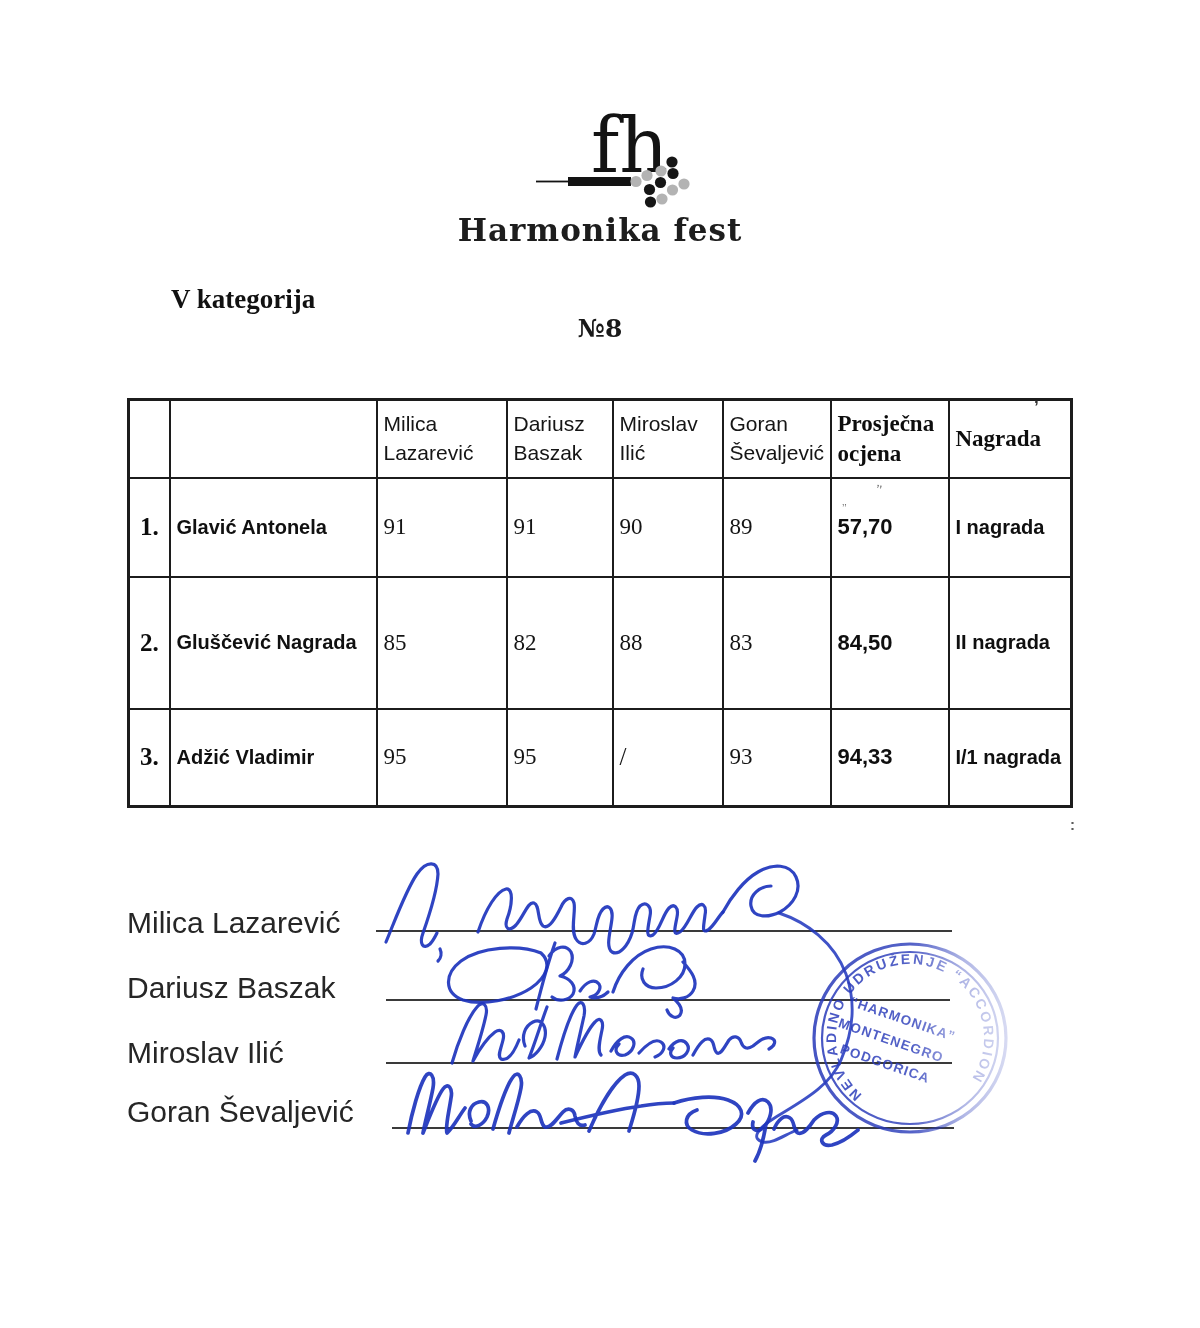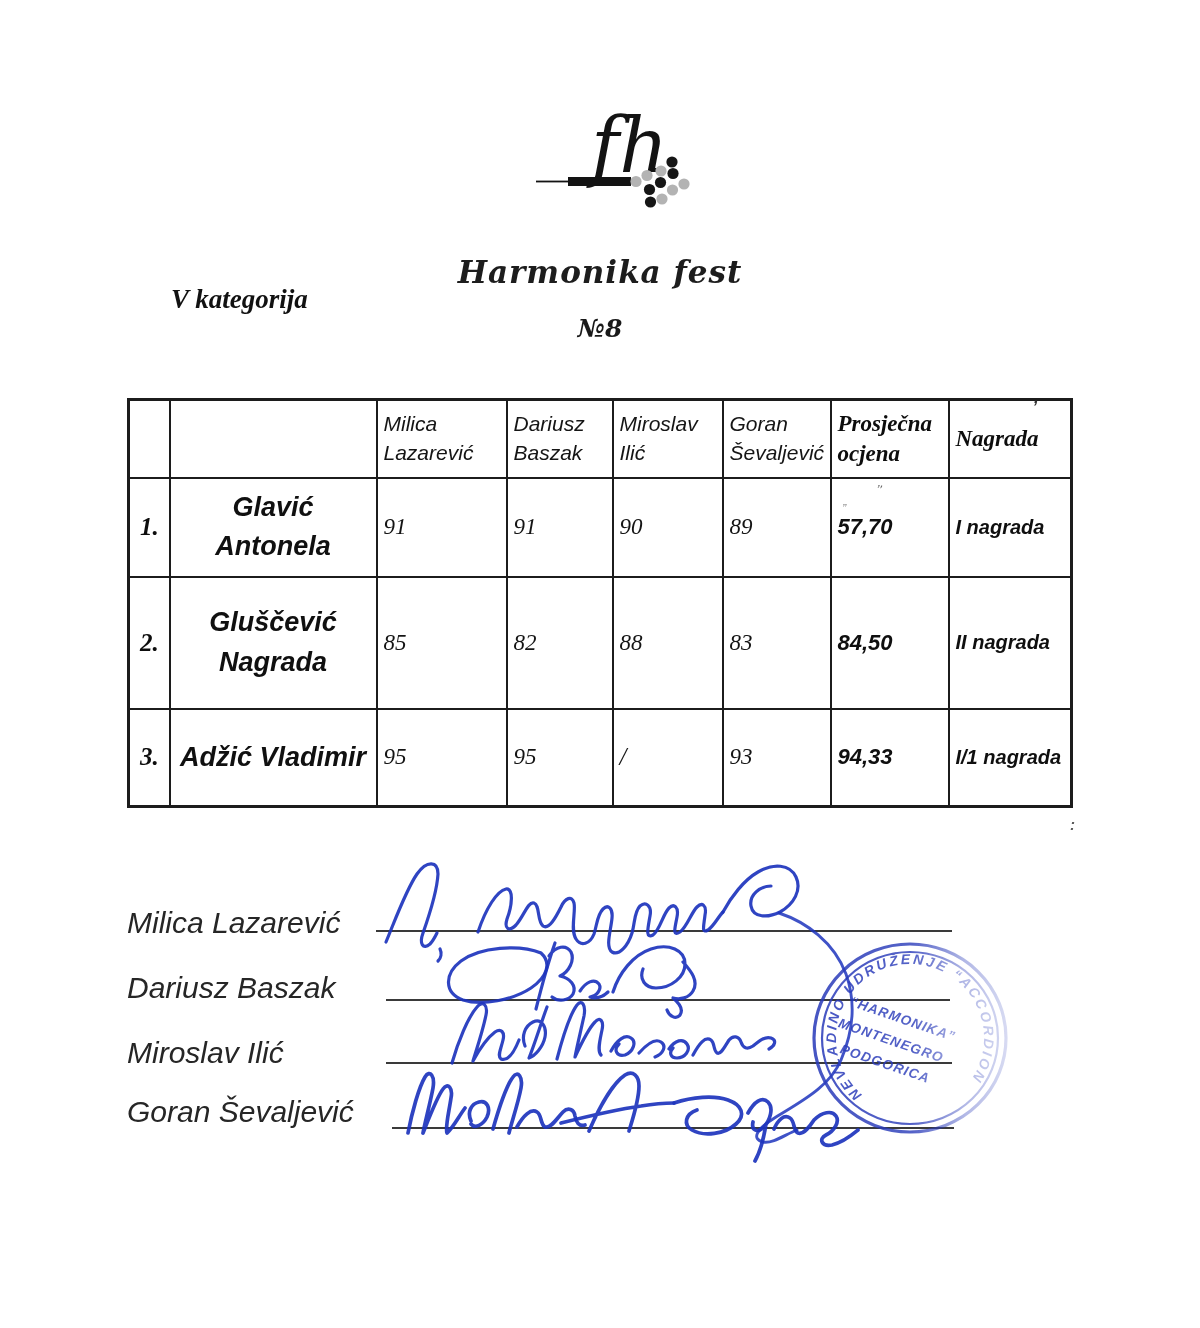--- a/index.html
+++ b/index.html
@@ -1,42 +1,42 @@
 <!DOCTYPE html>
 <html style="--ink: #1d34bd; --stamp: #2b3cba;"><head>
 <meta charset="utf-8">
 <style>
   html,body{margin:0;padding:0;background:#e8e8e8;}
   #page{
     position:relative;width:1200px;height:1328px;margin:0 auto;
     background:#ffffff;overflow:hidden;
-    font-family:"Liberation Sans",sans-serif;color:#1b1b1b;font-style:italic;
+    font-family:"Liberation Sans",sans-serif;color:#1b1b1b;
   }
   .abs{position:absolute;}
   
   #logo-svg{left:520px;top:105px;width:190px;height:115px;}
   .logo-fh{font-family:"DejaVu Serif",serif;font-size:76px;fill:#131313;}
   .center-text{left:0;width:1200px;text-align:center;}
-  #title{top:212px;font-family:"DejaVu Serif",serif;font-size:31px;font-weight:600;letter-spacing:1px;color:#1d1d1d;margin-top:42px;}
+  #title{top:212px;font-family:"DejaVu Serif",serif;font-size:31px;font-weight:600;letter-spacing:1px;color:#1d1d1d;}
   #subtitle1{top:246px;font-family:"DejaVu Serif",serif;font-size:20px;font-weight:500;color:#242424;}
   #subtitle2{top:267px;font-family:"DejaVu Serif",serif;font-size:20px;font-weight:500;color:#242424;}
   #city{top:288px;font-family:"DejaVu Serif",serif;font-size:25px;font-weight:600;letter-spacing:4px;color:#b6b6b6;}
   #edition{top:314px;font-family:"DejaVu Serif",serif;font-size:25px;font-weight:600;color:#191919;}
   #category{left:127px;top:284px;font-family:"Liberation Serif",serif;font-size:27px;font-weight:bold;color:#111;margin-left:44px;}
   
   #results-table{
     position:absolute;left:127px;top:398px;width:943px;height:407px;
     border-collapse:collapse;table-layout:fixed;
   }
   #results-table td{border:2px solid #1c1c1c;vertical-align:middle;padding:0 6px;overflow:hidden;}
   #results-table{border:3px solid #1c1c1c;}
   td.judge-h{vertical-align:top;padding:7px 6px;font-size:21px;line-height:1.35;color:#151515;}
   td.bold-h{vertical-align:top;padding:6px 6px;font-family:"Liberation Serif",serif;font-size:23px;font-weight:bold;line-height:1.3;color:#0d0d0d;}
   td.rownum{font-family:"Liberation Serif",serif;font-size:25px;font-weight:bold;text-align:center;color:#0d0d0d;}
-  td.name{font-size:27px;font-weight:bold;padding-left:12px;line-height:1.45;color:#101010;text-align:center;}
+  td.name{font-size:20px;font-weight:bold;padding-left:12px;line-height:1.45;color:#101010;}
   td.score{font-family:"Liberation Serif",serif;font-size:23px;padding-left:12px;color:#141414;margin-left:37px;}
   td.score.slash-top{vertical-align:top;padding-top:8px;font-size:25px;}
   td.avg{font-size:22px;font-weight:bold;padding-left:12px;color:#0f0f0f;}
   td.award{font-size:20px;font-weight:bold;padding-left:10px;color:#0f0f0f;}
   
   .sig-label{left:127px;font-size:30px;color:#262626;letter-spacing:0px;}
   .sig-line{position:absolute;height:2px;background:#3a3a3a;}
   #sig-svg{left:340px;top:840px;width:700px;height:330px;}
   .sig-path{fill:none;stroke:var(--ink,#1d34bd);stroke-width:3.2;stroke-linecap:round;stroke-linejoin:round;opacity:.92;}
   .sig-path.thick{stroke-width:3.7;}

